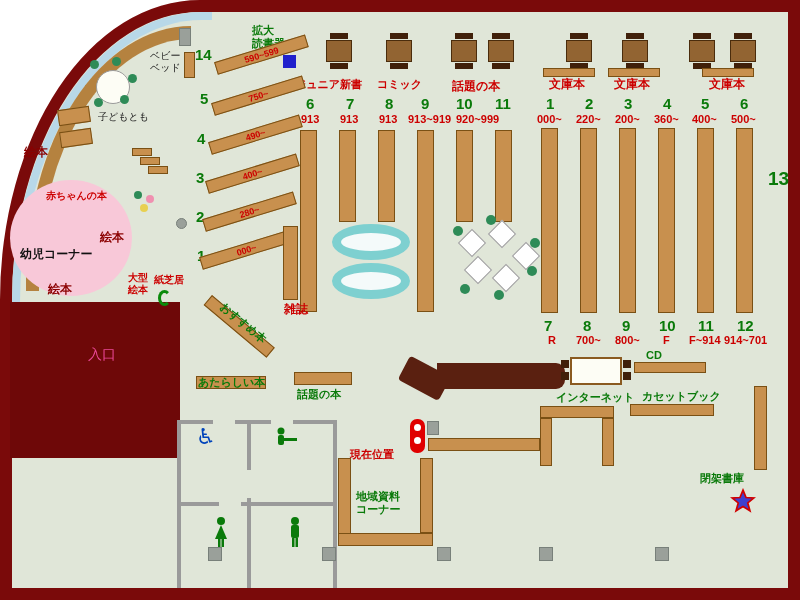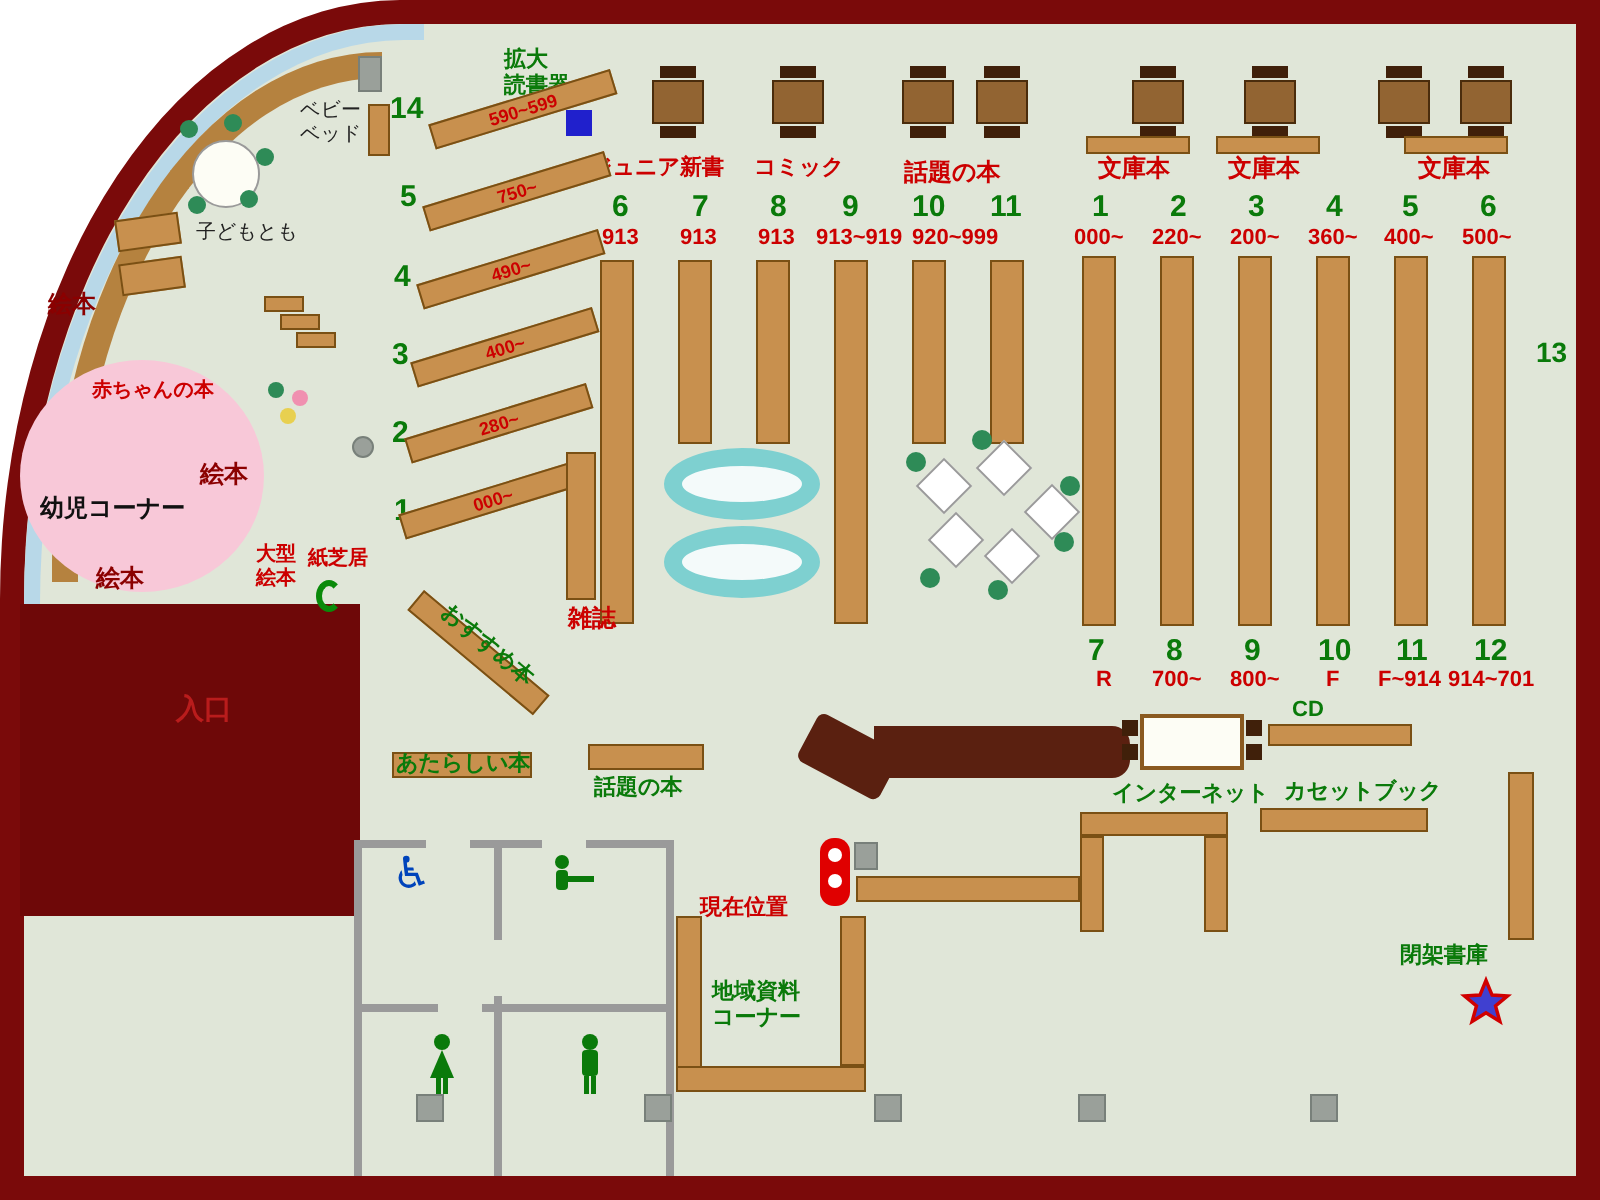--- a/index.html
+++ b/index.html
@@ -6,22 +6,22 @@
   body{background:#fff;font-family:"Liberation Sans","DejaVu Sans",sans-serif}
   #map{position:relative;width:800px;height:600px;overflow:hidden}
   .abs{position:absolute}
   .frame{position:absolute;inset:0;border:12px solid #7a0a0a;border-top-left-radius:200px 300px;background:#e0e6d8}
   .lbl{position:absolute;white-space:nowrap;line-height:1.15}
   .g{color:#0a7a0a;font-weight:bold}
   .r{color:#cc0000;font-weight:bold}
   .dkr{color:#8b0000;font-weight:bold}
   .blk{color:#111;font-weight:bold}
   .blkn{color:#222}
-  .blue{color:#b91c1c;font-weight:bold}.s10{font-size:10px}.s11{font-size:11px}.s12{font-size:12px}
-  .s14{font-size:14px}.s15{font-size:15px}.s16{font-size:14px}
+  .blue{color:#ec4899;font-weight:normal}.s10{font-size:10px}.s11{font-size:11px}.s12{font-size:12px}
+  .s14{font-size:14px}.s15{font-size:15px}.s16{font-size:19px}
   .sh{position:absolute;background:#c8904e;border:1px solid #7a5014}
   .pl{position:absolute;background:#9aa09a;border:1px solid #78807a}
   .wall{position:absolute;background:#9a9a9a}
   .tbl{position:absolute;width:26px;height:22px;background:#926432;border:1px solid #4a2c0c}
   .tbl::before,.tbl::after{content:"";position:absolute;left:3px;width:18px;height:6px;background:#40200a}
   .tbl::before{top:-8px}.tbl::after{bottom:-8px}
   .fan{position:absolute;width:95px;height:13px;background:#c8904e;border:1px solid #7a5014;
        transform:rotate(-17deg);transform-origin:left center;text-align:center;
        font-size:9px;line-height:12px;color:#cc0000;font-weight:bold}
   .ring{position:absolute;width:78px;height:36px;border-radius:50%;border:9px solid #7ed0d0;background:#f4fafa}

